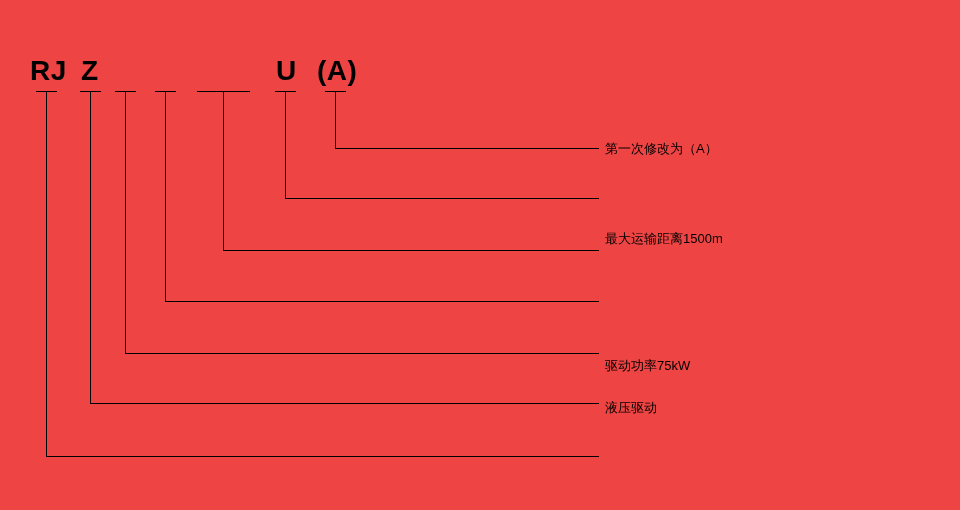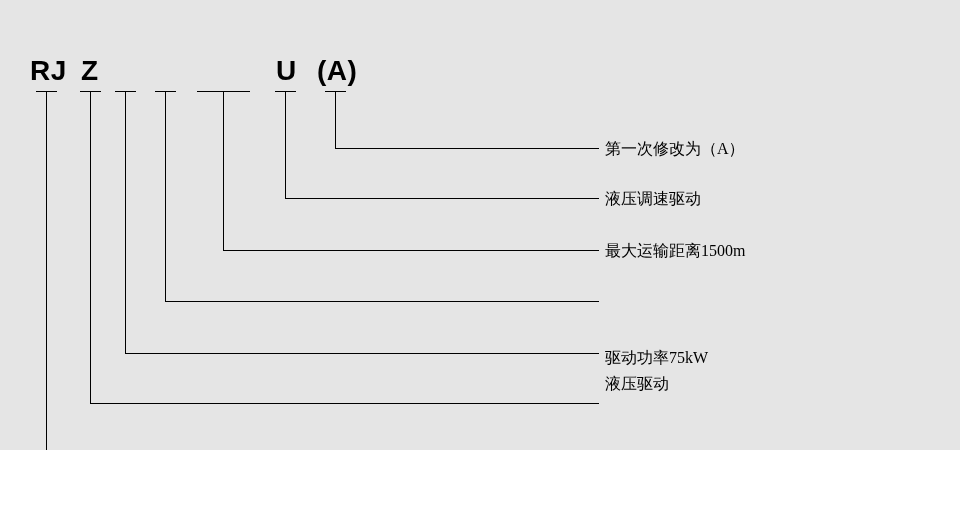--- a/index.html
+++ b/index.html
@@ -3,22 +3,22 @@
 <meta charset="utf-8">
 <style>
   html, body {
     margin: 0;
     padding: 0;
     background: #ffffff;
   }
   .canvas {
     position: relative;
     width: 960px;
-    height: 450px;
-    background: #e5e5e5;
+    height: 510px;
+    background: #ef4444;
     overflow: hidden;
     font-family: "Liberation Sans", sans-serif;
   }
   .title-part {
     position: absolute;
     top: 56px;
     height: 30px;
     line-height: 30px;
     font-family: "Liberation Sans", "DejaVu Sans", sans-serif;
     font-size: 28px;
@@ -29,22 +29,22 @@
   }
   .line {
     position: absolute;
     background: #000000;
   }
   .callout-label {
     position: absolute;
     left: 605px;
     height: 20px;
     line-height: 20px;
-    font-family: Liberation Serif, serif;
-    font-size: 16px;
+    font-family: Liberation Sans, sans-serif;
+    font-size: 13px;
     color: #000000;
     white-space: nowrap;
   }
 </style>
 </head>
 <body>
 
 <div class="canvas">
 
   <span class="title-part" style="left:30px">RJ</span>
@@ -52,39 +52,38 @@
   <span class="title-part" style="left:276px">U</span>
   <span class="title-part" style="left:317px">(A)</span>
 
   <div class="line" style="left:36px;  top:91px;  width:21px;  height:1px"></div>
   <div class="line" style="left:46px;  top:91px;  width:1px;   height:366px"></div>
   <div class="line" style="left:46px;  top:456px; width:553px; height:1px"></div>
 
   <div class="line" style="left:80px;  top:91px;  width:21px;  height:1px"></div>
   <div class="line" style="left:90px;  top:91px;  width:1px;   height:313px"></div>
   <div class="line" style="left:90px;  top:403px; width:509px; height:1px"></div>
-  <div class="callout-label" style="top:374px">液压驱动</div>
+  <div class="callout-label" style="top:398px">液压驱动</div>
 
   <div class="line" style="left:115px; top:91px;  width:21px;  height:1px"></div>
   <div class="line" style="left:125px; top:91px;  width:1px;   height:263px"></div>
   <div class="line" style="left:125px; top:353px; width:474px; height:1px"></div>
-  <div class="callout-label" style="top:348px">驱动功率75kW</div>
+  <div class="callout-label" style="top:356px">驱动功率75kW</div>
 
   <div class="line" style="left:155px; top:91px;  width:21px;  height:1px"></div>
   <div class="line" style="left:165px; top:91px;  width:1px;   height:211px"></div>
   <div class="line" style="left:165px; top:301px; width:434px; height:1px"></div>
 
   <div class="line" style="left:197px; top:91px;  width:53px;  height:1px"></div>
   <div class="line" style="left:223px; top:91px;  width:1px;   height:160px"></div>
   <div class="line" style="left:223px; top:250px; width:376px; height:1px"></div>
-  <div class="callout-label" style="top:241px">最大运输距离1500m</div>
+  <div class="callout-label" style="top:229px">最大运输距离1500m</div>
 
   <div class="line" style="left:275px; top:91px;  width:21px;  height:1px"></div>
   <div class="line" style="left:285px; top:91px;  width:1px;   height:108px"></div>
   <div class="line" style="left:285px; top:198px; width:314px; height:1px"></div>
-  <div class="callout-label" style="top:189px">液压调速驱动</div>
 
   <div class="line" style="left:325px; top:91px;  width:21px;  height:1px"></div>
   <div class="line" style="left:335px; top:91px;  width:1px;   height:58px"></div>
   <div class="line" style="left:335px; top:148px; width:264px; height:1px"></div>
   <div class="callout-label" style="top:139px">第一次修改为（A）</div>
 
 </div>
 
 </body></html>

